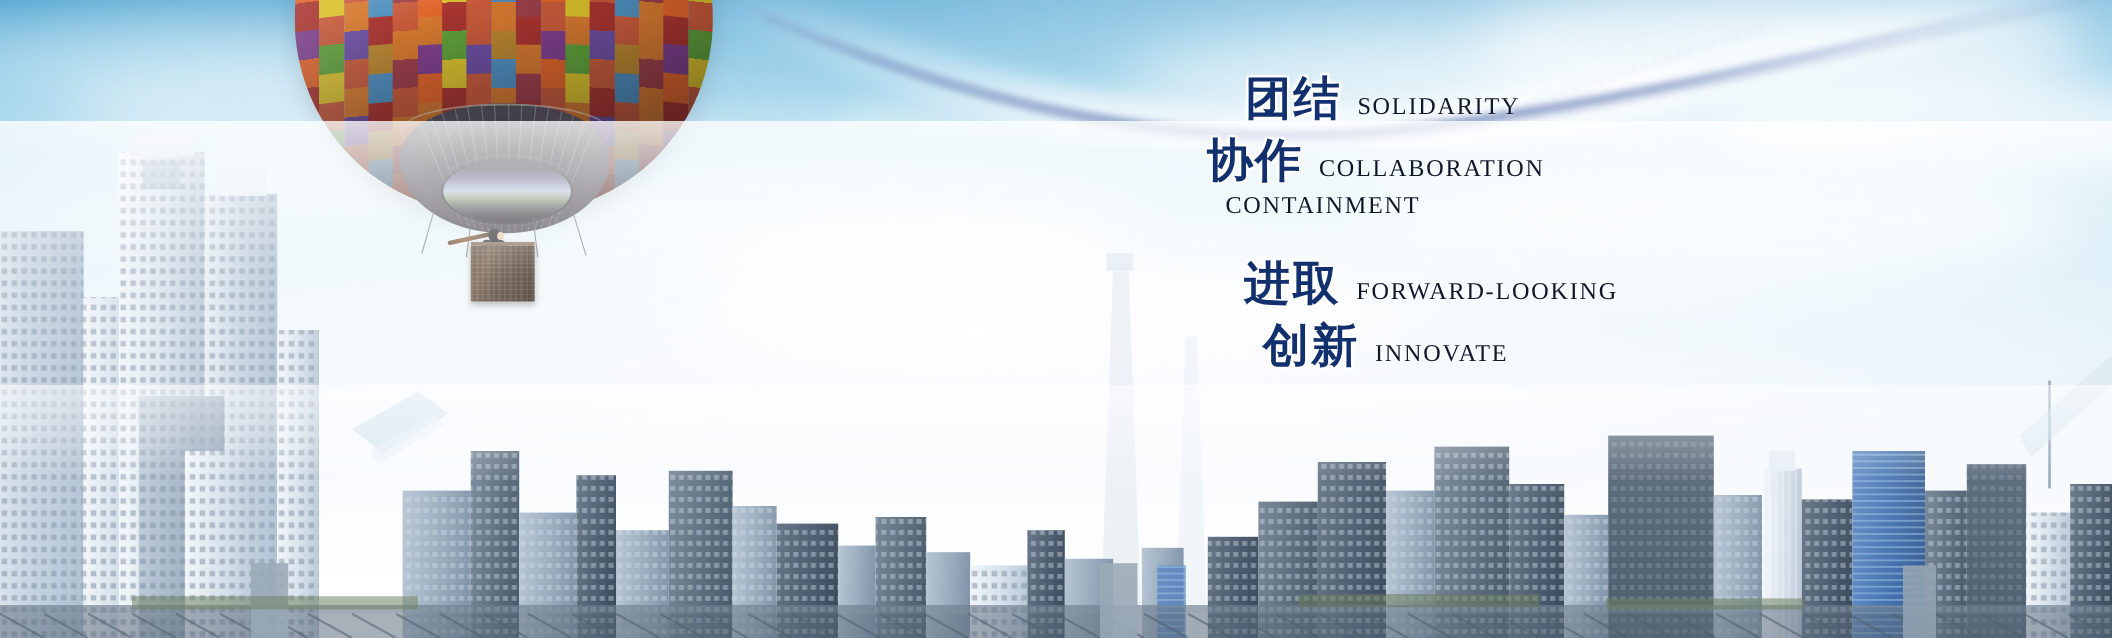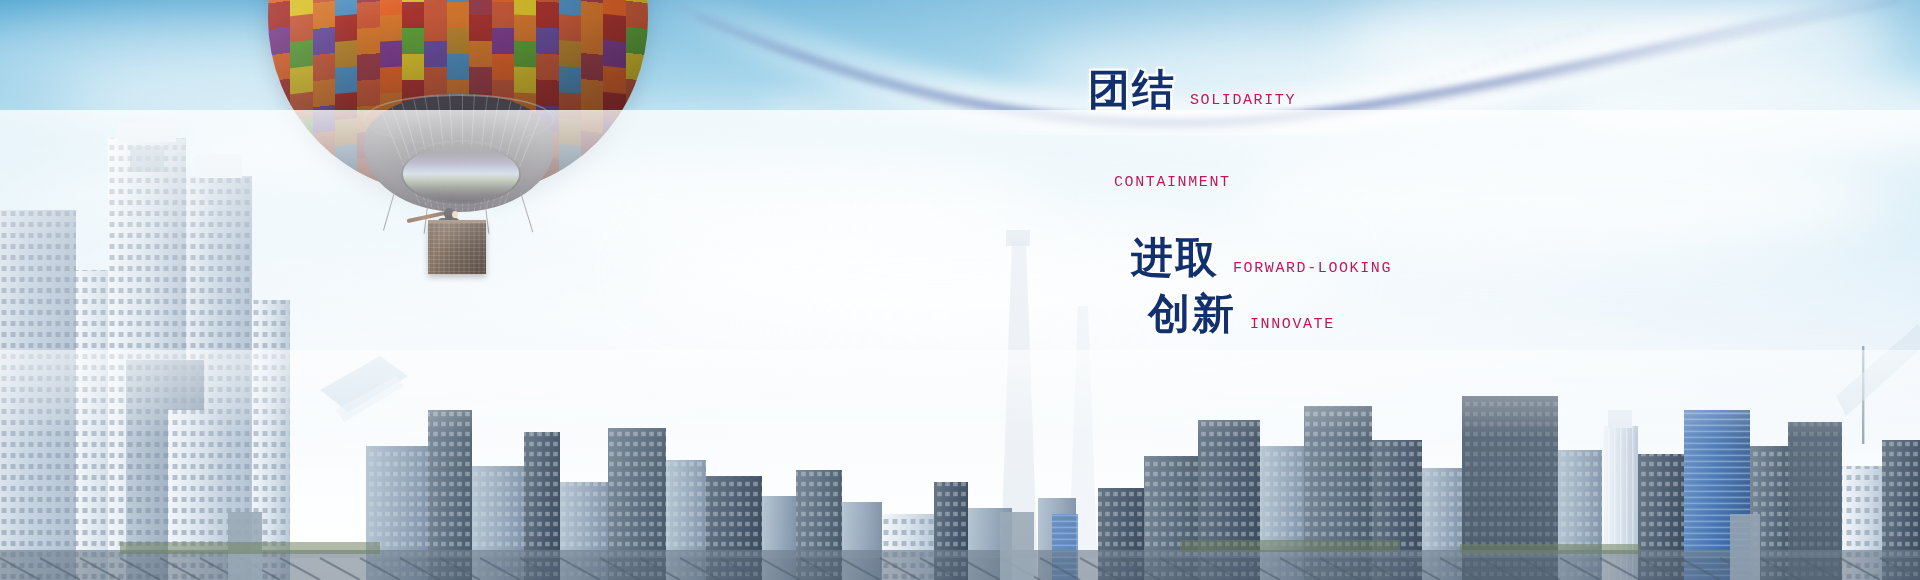--- a/index.html
+++ b/index.html
@@ -159,26 +159,26 @@
     font-size:42px; font-weight:700; letter-spacing:2px;
     color:#12306e;
     text-shadow:
       -2px -2px 0 rgba(255,255,255,.95),
        2px -2px 0 rgba(255,255,255,.95),
       -2px  2px 0 rgba(255,255,255,.95),
        2px  2px 0 rgba(255,255,255,.95),
        0    0   6px rgba(255,255,255,.85);
   }
   .slogan .en{
-    font-family:Liberation Mono, monospace;
-    font-size:15px; font-weight:400; letter-spacing:1.6px;
-    color:#be185d;
+    font-family:Liberation Serif, serif;
+    font-size:22px; font-weight:400; letter-spacing:1.6px;
+    color:#0f172a;
     text-shadow:0 0 4px rgba(255,255,255,.85);
   }
-  .s0{ left:1088px; top:0px; }
+  .s0{ left:1132px; top:0px; }
   .s1{ left:1097px; top:56px; }
   .s2{ left:1114px; top:112px; }
   .s3{ left:1131px; top:168px; }
   .s4{ left:1148px; top:224px; }
 </style>
 </head>
 <body>
 
 <div id="banner">
 
@@ -506,20 +506,24 @@
 
   <div class="ground-fade"></div>
 
   <div id="slogans">
 
     <div class="slogan s0">
       <span class="cn">团结</span>
       <span class="en">SOLIDARITY</span>
     </div>
 
+    <div class="slogan s1">
+      <span class="cn">协作</span>
+      <span class="en">COLLABORATION</span>
+    </div>
 
     <div class="slogan s2">
       <span class="en">CONTAINMENT</span>
     </div>
 
     <div class="slogan s3">
       <span class="cn">进取</span>
       <span class="en">FORWARD-LOOKING</span>
     </div>
 

